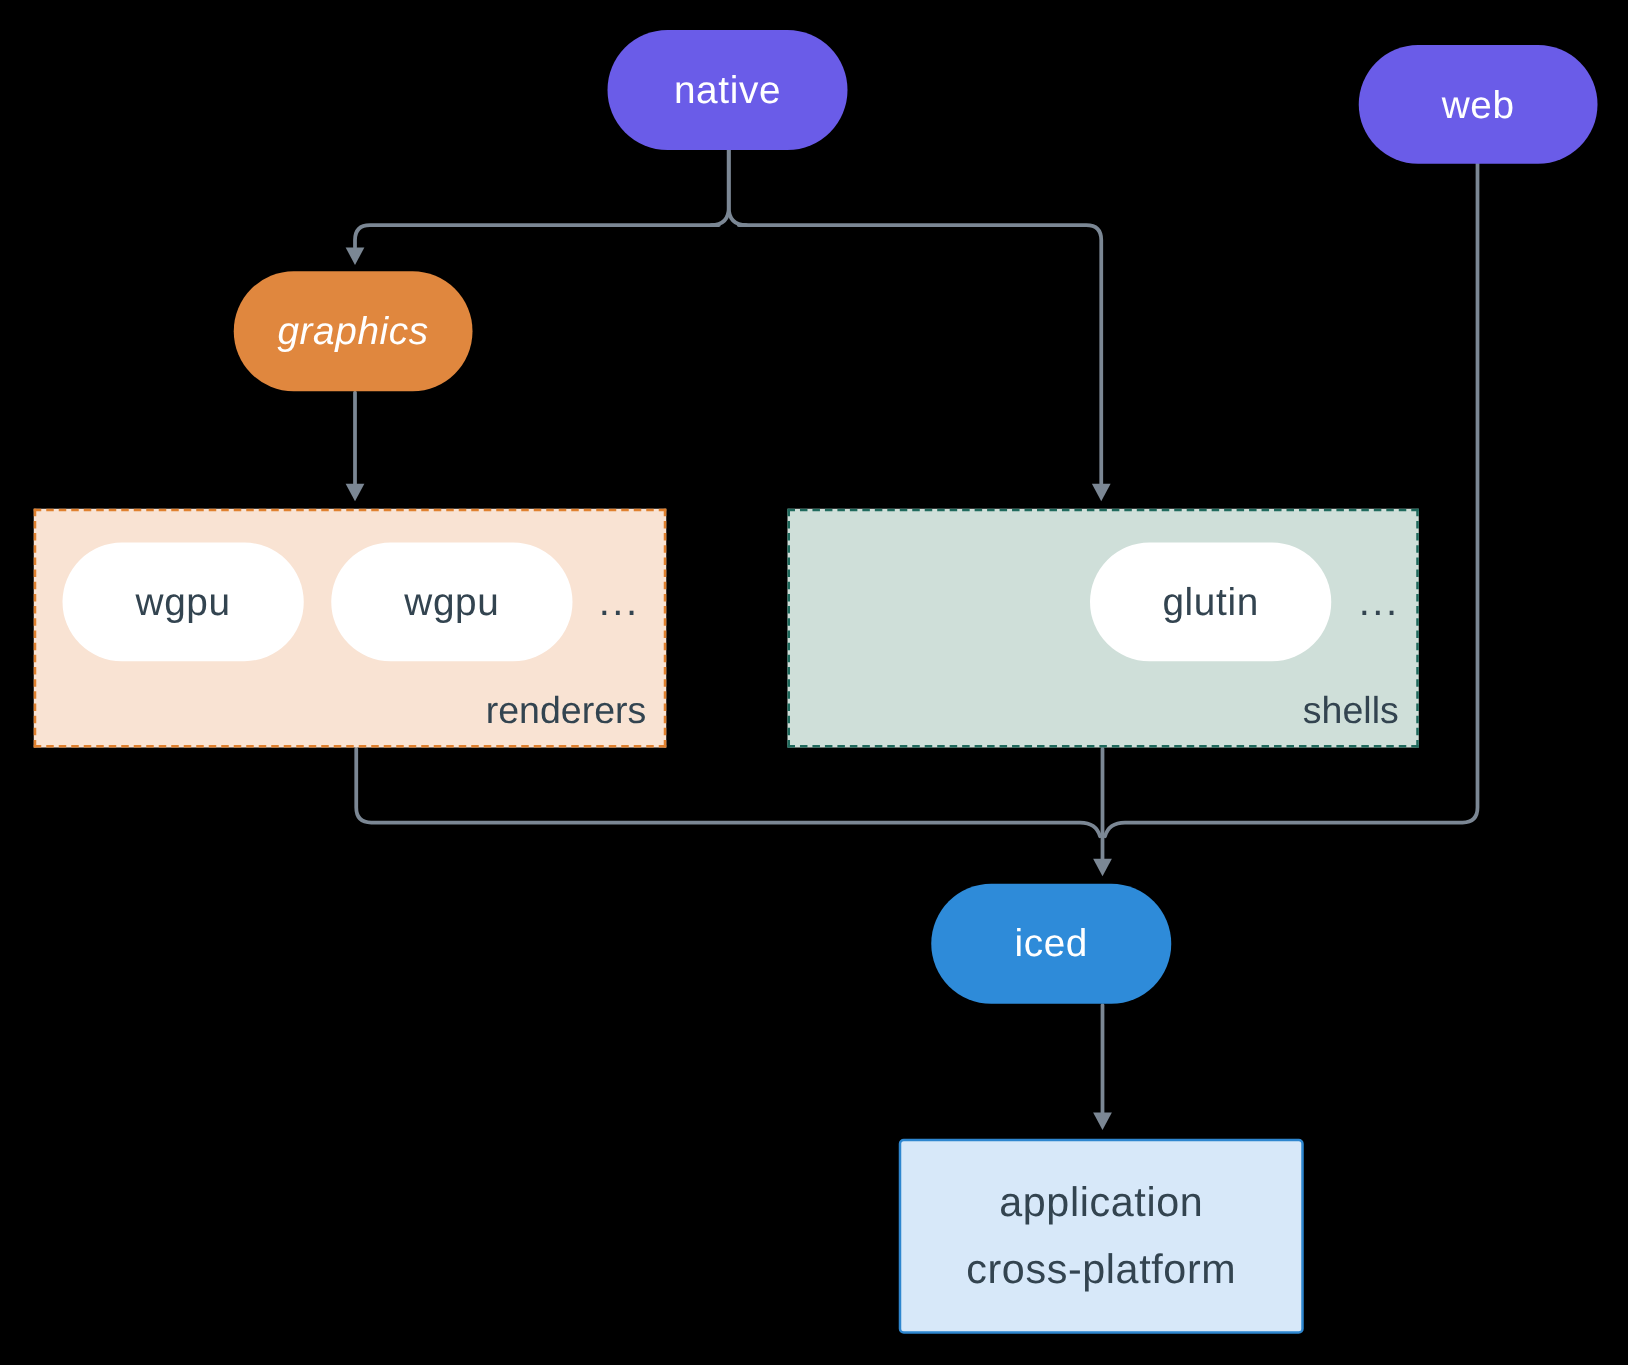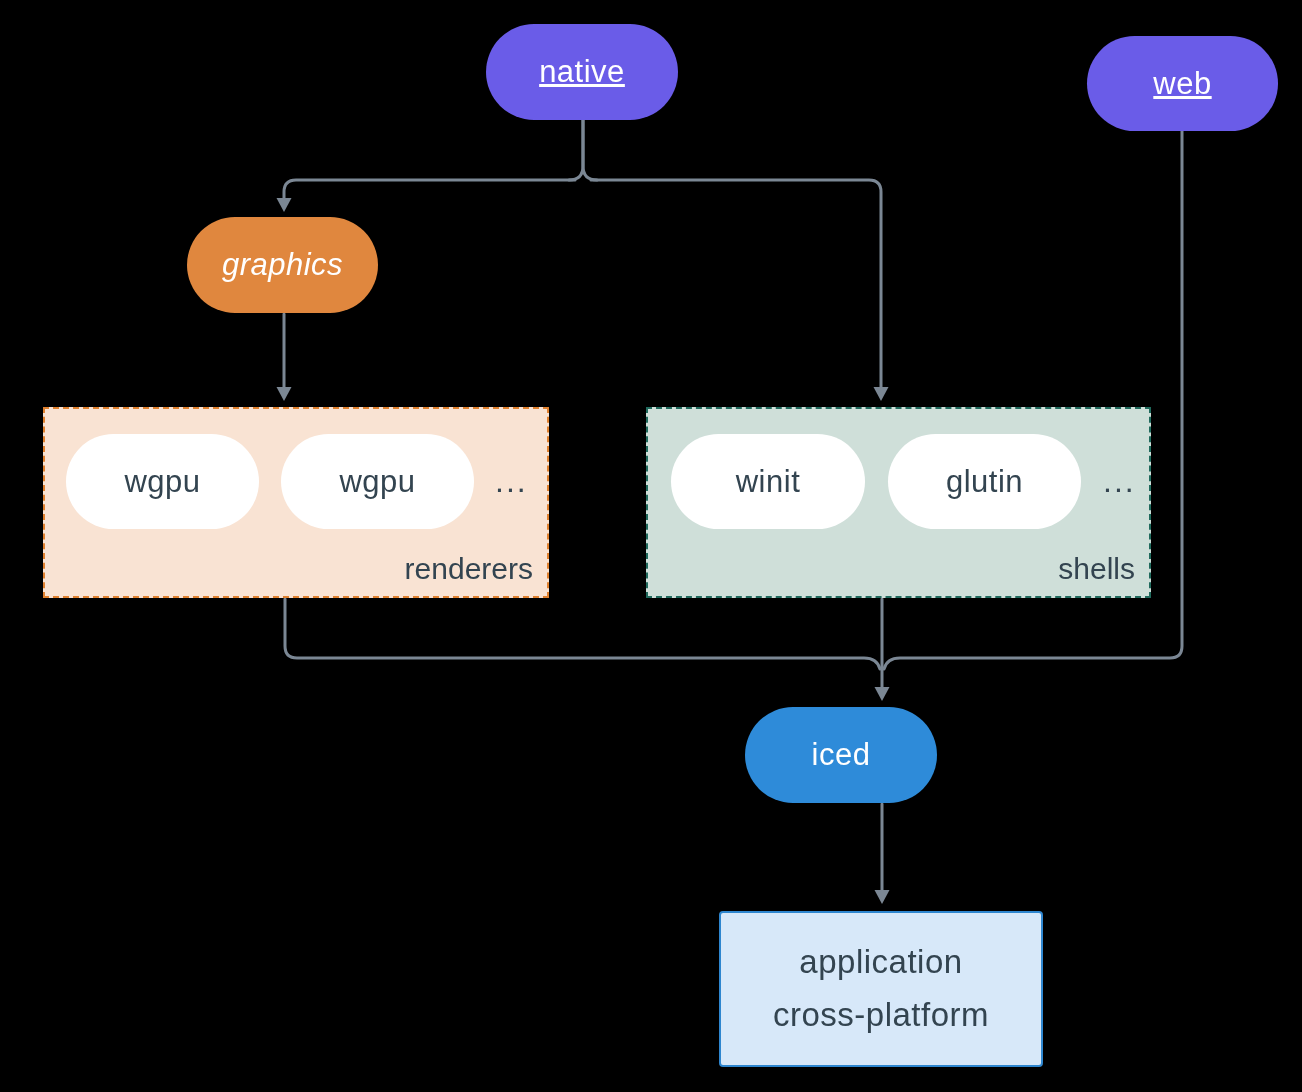--- a/index.html
+++ b/index.html
@@ -26,28 +26,27 @@
   }
   .connectors{position:absolute;left:0;top:0;}
   .node{
     position:absolute;
     border-radius:999px;
     display:flex;align-items:center;justify-content:center;
     color:#ffffff;
     font-size:31px;
     letter-spacing:0.5px;
   }
-  .node.native,.node.web{background:var(--purple);text-decoration:underline;}
+  .node.native,.node.web{background:var(--purple);}
   .node.graphics{background:var(--orange);}
   .node.iced{background:var(--blue);}
   .group{
     position:absolute;
     box-sizing:border-box;
     border:2px dashed;
-    margin-left:16px;
   }
   .group.renderers{background:var(--renderers-fill);border-color:var(--renderers-border);}
   .group.shells{background:var(--shells-fill);border-color:var(--shells-border);}
   .chip{
     position:absolute;
     width:193px;height:95px;
     border-radius:999px;
     background:#ffffff;
     display:flex;align-items:center;justify-content:center;
     color:var(--dark);
@@ -133,23 +132,20 @@
       <span>wgpu</span>
     </div>
     <div class="chip" style="left:236px;top:25px;">
       <span>wgpu</span>
     </div>
     <div class="dots" style="left:450px;">...</div>
     <div class="group-label">renderers</div>
   </div>
 
   <div class="group shells" style="left:630px;top:407px;width:505px;height:191px;">
-    <div class="chip" style="left:23px;top:25px;width:194px;">
-      <span>winit</span>
-    </div>
     <div class="chip" style="left:240px;top:25px;">
       <span>glutin</span>
     </div>
     <div class="dots" style="left:455px;">...</div>
     <div class="group-label">shells</div>
   </div>
 
   <div class="node iced" style="left:745px;top:707px;width:192px;height:96px;">
     <span>iced</span>
   </div>

